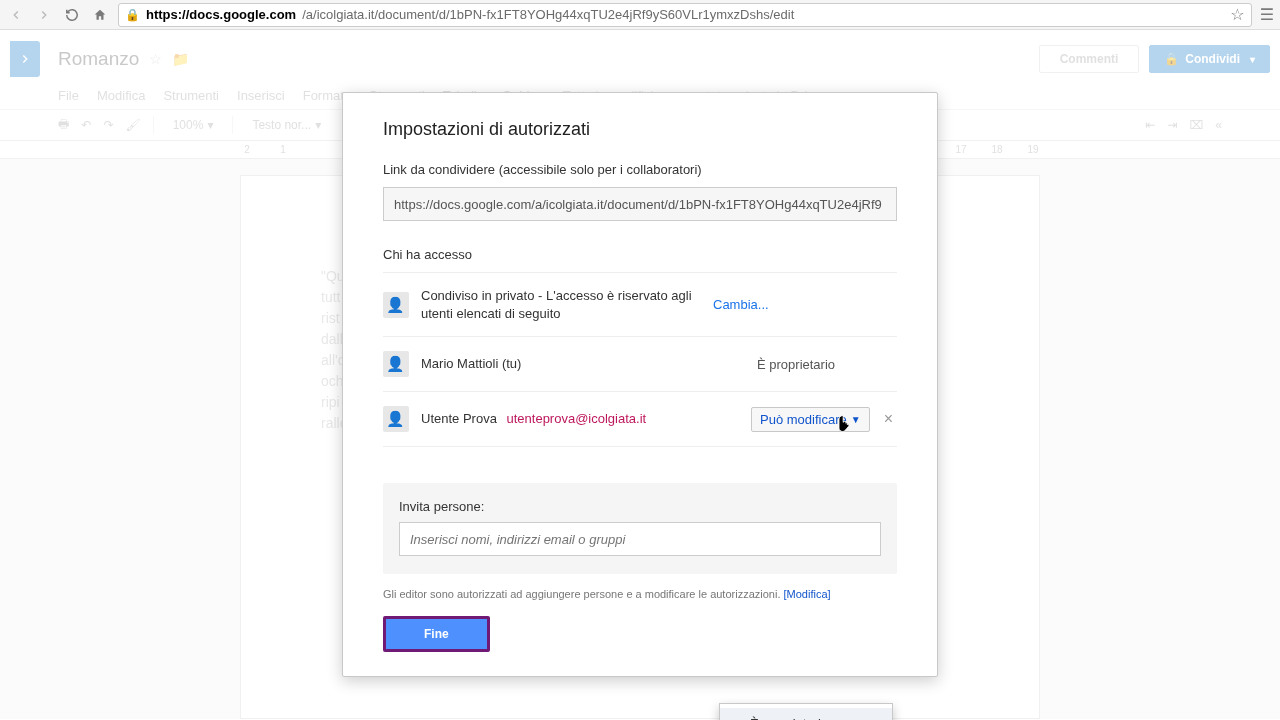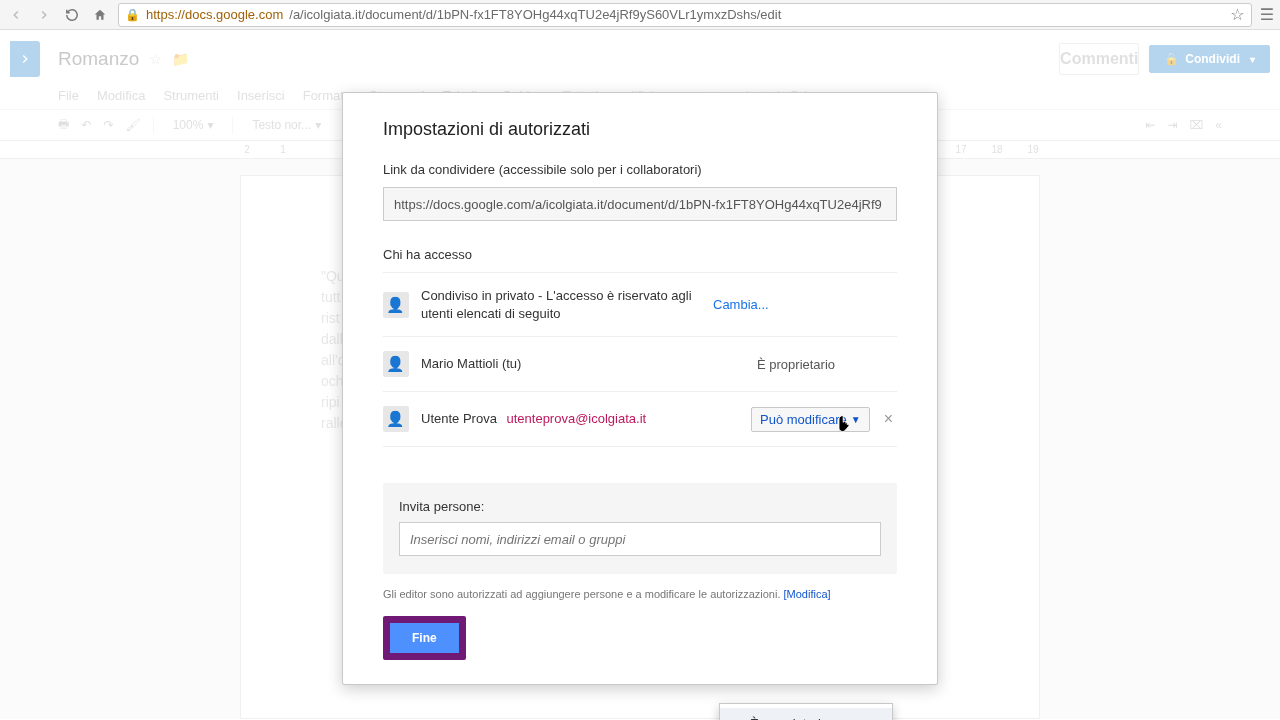--- a/index.html
+++ b/index.html
@@ -7,34 +7,34 @@
 
   
   .browser-bar {
     height: 30px; display: flex; align-items: center; gap: 8px;
     padding: 0 6px; background: #f5f5f5; border-bottom: 1px solid #ddd;
   }
   .nav-btn { width: 20px; height: 20px; display:flex; align-items:center; justify-content:center; color:#7a7a7a; cursor:pointer; }
   .nav-btn.disabled { color:#bbb; }
   .addr-wrap { flex:1; display:flex; align-items:center; height:24px; background:#fff; border:1px solid #ccc; border-radius:3px; padding:0 6px; gap:6px; }
   .lock-icon { color:#4caf50; font-size:12px; }
-  .addr-host { font-weight:normal; font-size:13px; color:#a16207; }
+  .addr-host { font-weight:bold; font-size:13px; color:#000000; }
   .addr-path { font-size:13px; color:#6b6b6b; }
   .star-icon,.menu-icon { color:#7a7a7a; font-size:16px; cursor:pointer; }
 
   
   .app { position:relative; }
   .app-header { height:58px; display:flex; align-items:center; padding:0 10px; }
   .drawer-btn { width:30px; height:36px; display:flex; align-items:center; justify-content:center; color:#fff; background:#5b9fd9; border-radius:0 3px 3px 0; margin-right:18px; }
   .doc-title-row { display:flex; flex-direction:column; }
   .doc-title { font-size:19px; color:#888; display:flex; align-items:center; gap:10px; }
   .doc-star { color:#ccc; font-size:14px; }
   .doc-folder { color:#bbb; font-size:14px; }
   .header-right { margin-left:auto; display:flex; gap:10px; align-items:center; }
-  .comments-btn { border:1px solid #ddd; color:#bbb; background:#fff; padding:6px 0; border-radius:2px; font-size:16px; font-weight:bold; }
+  .comments-btn { border:1px solid #ddd; color:#bbb; background:#fff; padding:6px 20px; border-radius:2px; font-size:12px; font-weight:bold; }
   .share-btn { background:#5b9fd9; color:#fff; padding:6px 14px; border-radius:2px; font-size:12px; font-weight:bold; display:flex; align-items:center; gap:6px; border:1px solid #5b9fd9; }
   .caret-down { margin-left:4px; font-size:10px; }
 
   
   .menubar { display:flex; gap:18px; padding:0 58px 6px; font-size:13px; color:#bbb; }
   .menubar .autosave { color:#ccc; margin-left:8px; }
 
   
   .toolbar { height:32px; border-top:1px solid #eee; border-bottom:1px solid #e1e1e1; display:flex; align-items:center; gap:12px; padding:0 58px; color:#bbb; font-size:12px; }
   .tool-sep { width:1px; height:18px; background:#eee; }
@@ -82,21 +82,21 @@
   .perm-item { padding:8px 14px 8px 30px; font-size:13px; color:#333; cursor:pointer; position:relative; }
   .perm-item.highlight { background:#eef2f6; }
 
   .invite { margin-top:36px; background:#f5f5f5; padding:16px 16px 18px; border-radius:2px; }
   .invite-label { font-size:13px; color:#333; margin-bottom:8px; }
   .invite-input { width:100%; height:34px; border:1px solid #ccc; background:#fff; padding:0 10px; font-size:13px; color:#888; font-style:italic; }
 
   .footnote { font-size:11px; color:#777; margin-top:14px; }
   .footnote a { color:#1155cc; text-decoration:none; }
 
-  .done-btn { margin-top:16px; background:#4d90fe; color:#fff; border:7px solid #701a75; font-size:12px; font-weight:bold; padding:8px 22px; border-radius:2px; cursor:pointer; }
+  .done-btn { margin-top:16px; background:#4d90fe; color:#fff; border:3px solid #701a75; font-size:12px; font-weight:bold; padding:8px 38px; border-radius:2px; cursor:pointer; }
 
   
   .cursor { position:absolute; left:834px; top:414px; z-index:100; pointer-events:none; }
   .cursor svg { width:20px; height:20px; }
 
   .flex-spacer { flex:1; }
   .toolbar-right { margin-left:auto; display:flex; gap:12px; align-items:center; }
 </style>
 </head>
 <body>

